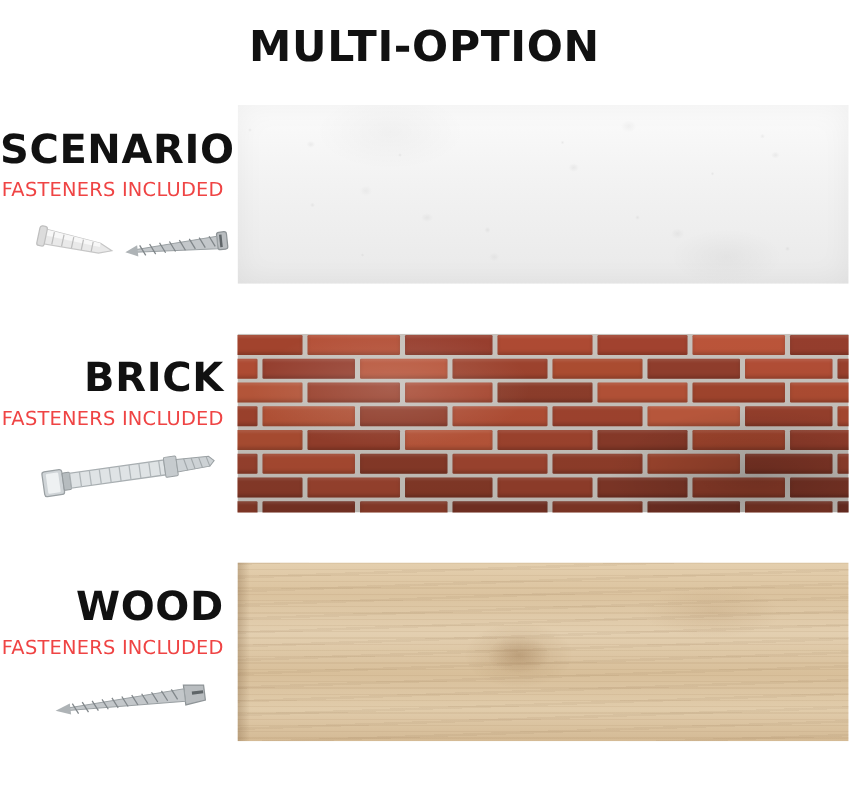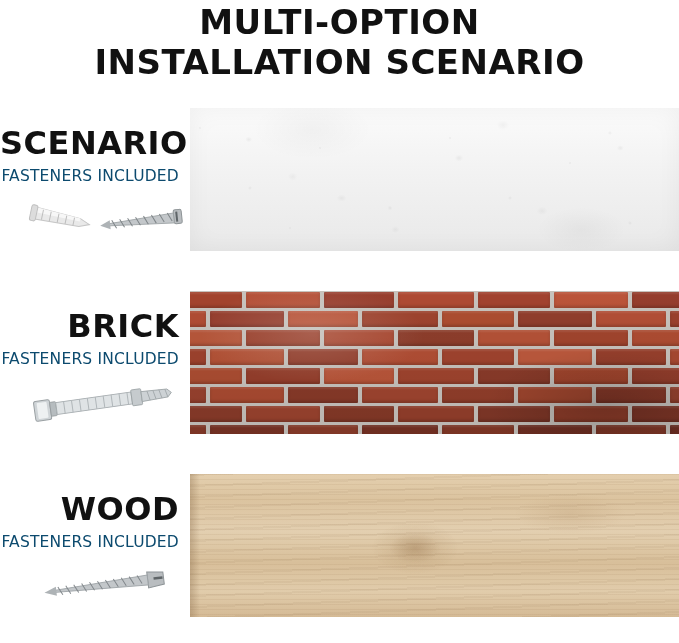--- a/index.html
+++ b/index.html
@@ -12,21 +12,21 @@
     height: 643px;
     font-family: "DejaVu Sans", sans-serif;
     color: #1a1a1a;
     overflow: hidden;
     position: relative;
   }
 
   
   .header {
     text-align: center;
-    padding-top: 2px;
+    padding-top: 18px;
   }
   .title-line {
     font-family: "DejaVu Sans", sans-serif;
     font-weight: bold;
     font-size: 34px;
     line-height: 40px;
     letter-spacing: 0.5px;
     color: #111111;
   }
   .subtitle {
@@ -64,21 +64,21 @@
     font-weight: bold;
     font-size: 32px;
     line-height: 34px;
     letter-spacing: 0.5px;
     color: #111111;
     padding-top: 18px;
   }
   .row-sub {
     font-size: 15.5px;
     line-height: 18px;
-    color: #0c4a6e;
+    color: #ef4444;
     margin-top: 7px;
     letter-spacing: 0.2px;
   }
 
   .hw {
     height: 52px;
     margin-top: 6px;
     position: relative;
   }
 
@@ -201,21 +201,20 @@
     background: linear-gradient(90deg, rgba(120,90,58,0.30), rgba(120,90,58,0));
   }
 
   svg { display: block; }
 </style>
 </head>
 <body>
 
 <div class="header">
   <div class="title-line">MULTI-OPTION</div>
-  <div class="title-line">INSTALLATION SCENARIO</div>
 </div>
 
 <div class="rows">
 
   <div class="row">
     <div class="row-left">
       <div class="row-label">SCENARIO</div>
       <div class="row-sub">FASTENERS INCLUDED</div>
       <div class="hw">
 

